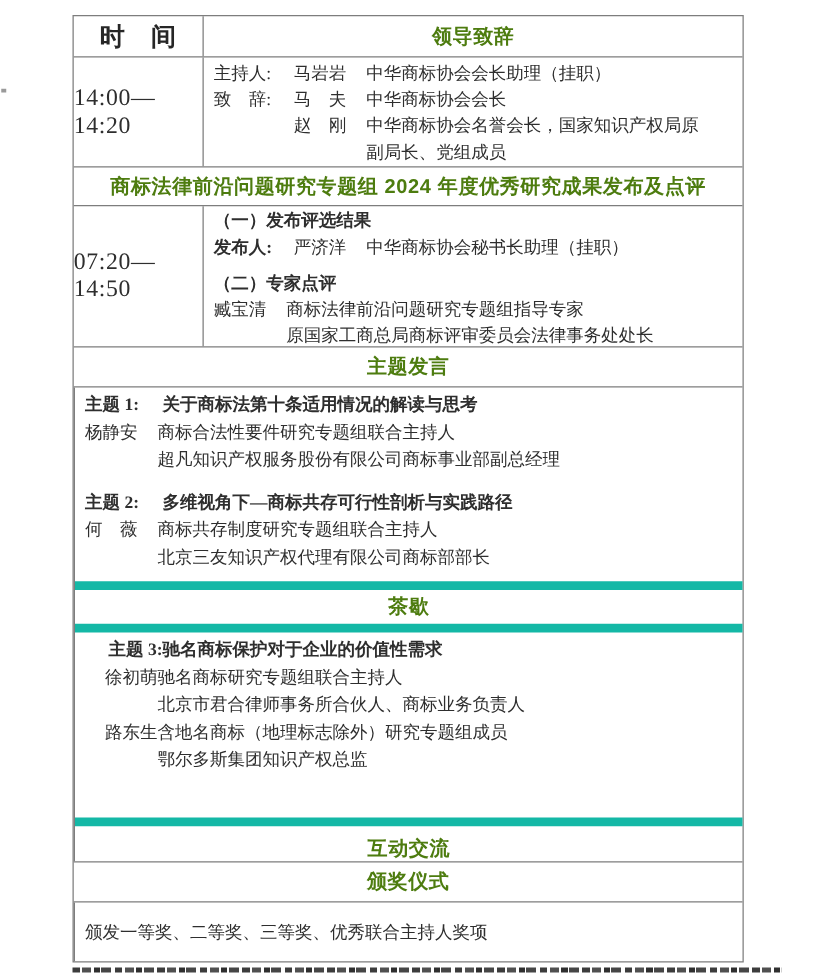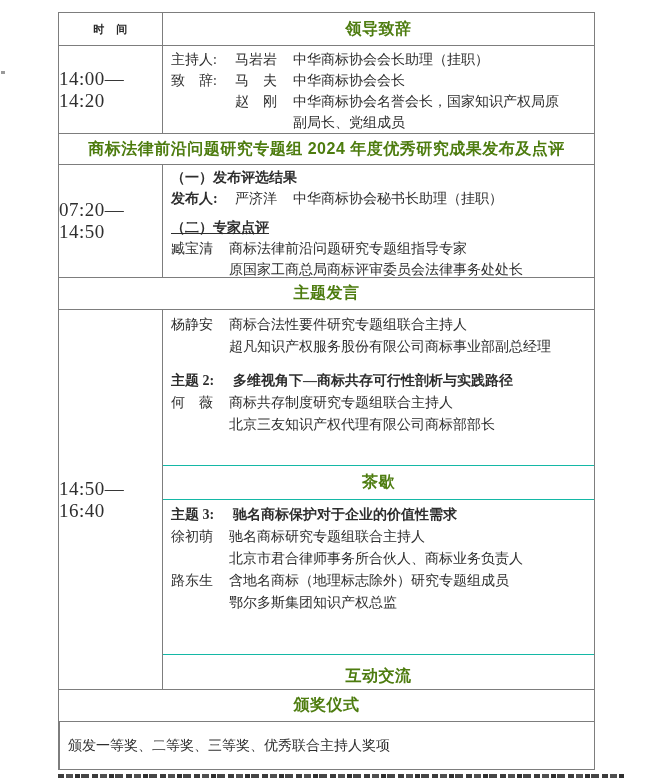--- a/index.html
+++ b/index.html
@@ -23,42 +23,42 @@
   .td-main{
     flex:1;border-left:1px solid #7d7d7d;box-sizing:border-box;
   }
   .banner{
     display:flex;align-items:center;justify-content:center;
     font-family:"Liberation Sans","DejaVu Sans",sans-serif;
     font-weight:bold;font-size:16px;letter-spacing:0.5px;color:#4d7c0f;
   }
   .th-time{
     font-family:"Liberation Sans","DejaVu Sans",sans-serif;
-    font-weight:bold;font-size:11px;color:#262626;
+    font-weight:bold;font-size:20px;color:#262626;
   }
   .h-header{height:32px;}
   .h-open{height:88px;}
   .h-sec1{height:31px;}
   .h-release{height:113px;}
   .h-sec2{height:32px;}
   .h-keynote{height:380px;}
   .h-sec3{height:32px;}
   .h-award{height:48px;}
   .cell-pad{padding:3px 6px 0 8px;line-height:21px;}
   .cell-pad2{padding:2px 6px 0 8px;line-height:21px;}
   .line{display:flex;white-space:nowrap;}
   .lbl{flex:0 0 64px;}
   .nm{flex:0 0 58px;}
   .tlbl{flex:0 0 62px;font-weight:bold;}
   .cont{margin-left:122px;}
   .cont2{margin-left:58px;}
   .bold{font-weight:bold;}
-  .gap-top{margin-top:8px;text-decoration:underline;}
+  .gap-top{margin-top:8px;}
   .sub{box-sizing:border-box;}
-  .sub + .sub{border-top:1px solid #14b8a6;}
+  .sub + .sub{border-top:7px solid #14b8a6;text-align:right;}
   .sub-topics{height:155px;padding:4px 6px 0 8px;line-height:22px;}
   .sub-tea{height:34px;}
   .sub-inter{height:44px;}
   .topic-gap{margin-top:12px;}
   .award-desc{display:flex;align-items:center;padding-left:8px;}
   .cutoff{
     position:absolute;left:58px;top:774px;width:567px;height:4px;
     background:repeating-linear-gradient(90deg,
       #3c3c3c 0 6px,#ffffff 6px 8px,#505050 8px 15px,#ffffff 15px 17px,
       #2f2f2f 17px 22px,#ffffff 22px 23px,#464646 23px 31px,#ffffff 31px 34px);
@@ -118,24 +118,27 @@
       </div>
       <div class="line cont2">
         <span>原国家工商总局商标评审委员会法律事务处处长</span>
       </div>
     </div>
   </div>
 
   <div class="tr h-sec2 banner">主题发言</div>
 
   <div class="tr h-keynote">
-    <div class="td-time">14:50—16:40</div>
     <div class="td-main">
 
       <div class="sub sub-topics">
+        <div class="line">
+          <span class="tlbl">主题 1:</span>
+          <span class="bold">关于商标法第十条适用情况的解读与思考</span>
+        </div>
         <div class="line">
           <span class="nm">杨静安</span>
           <span>商标合法性要件研究专题组联合主持人</span>
         </div>
         <div class="line cont2">
           <span>超凡知识产权服务股份有限公司商标事业部副总经理</span>
         </div>
         <div class="line topic-gap">
           <span class="tlbl">主题 2:</span>
           <span class="bold">多维视角下—商标共存可行性剖析与实践路径</span>

